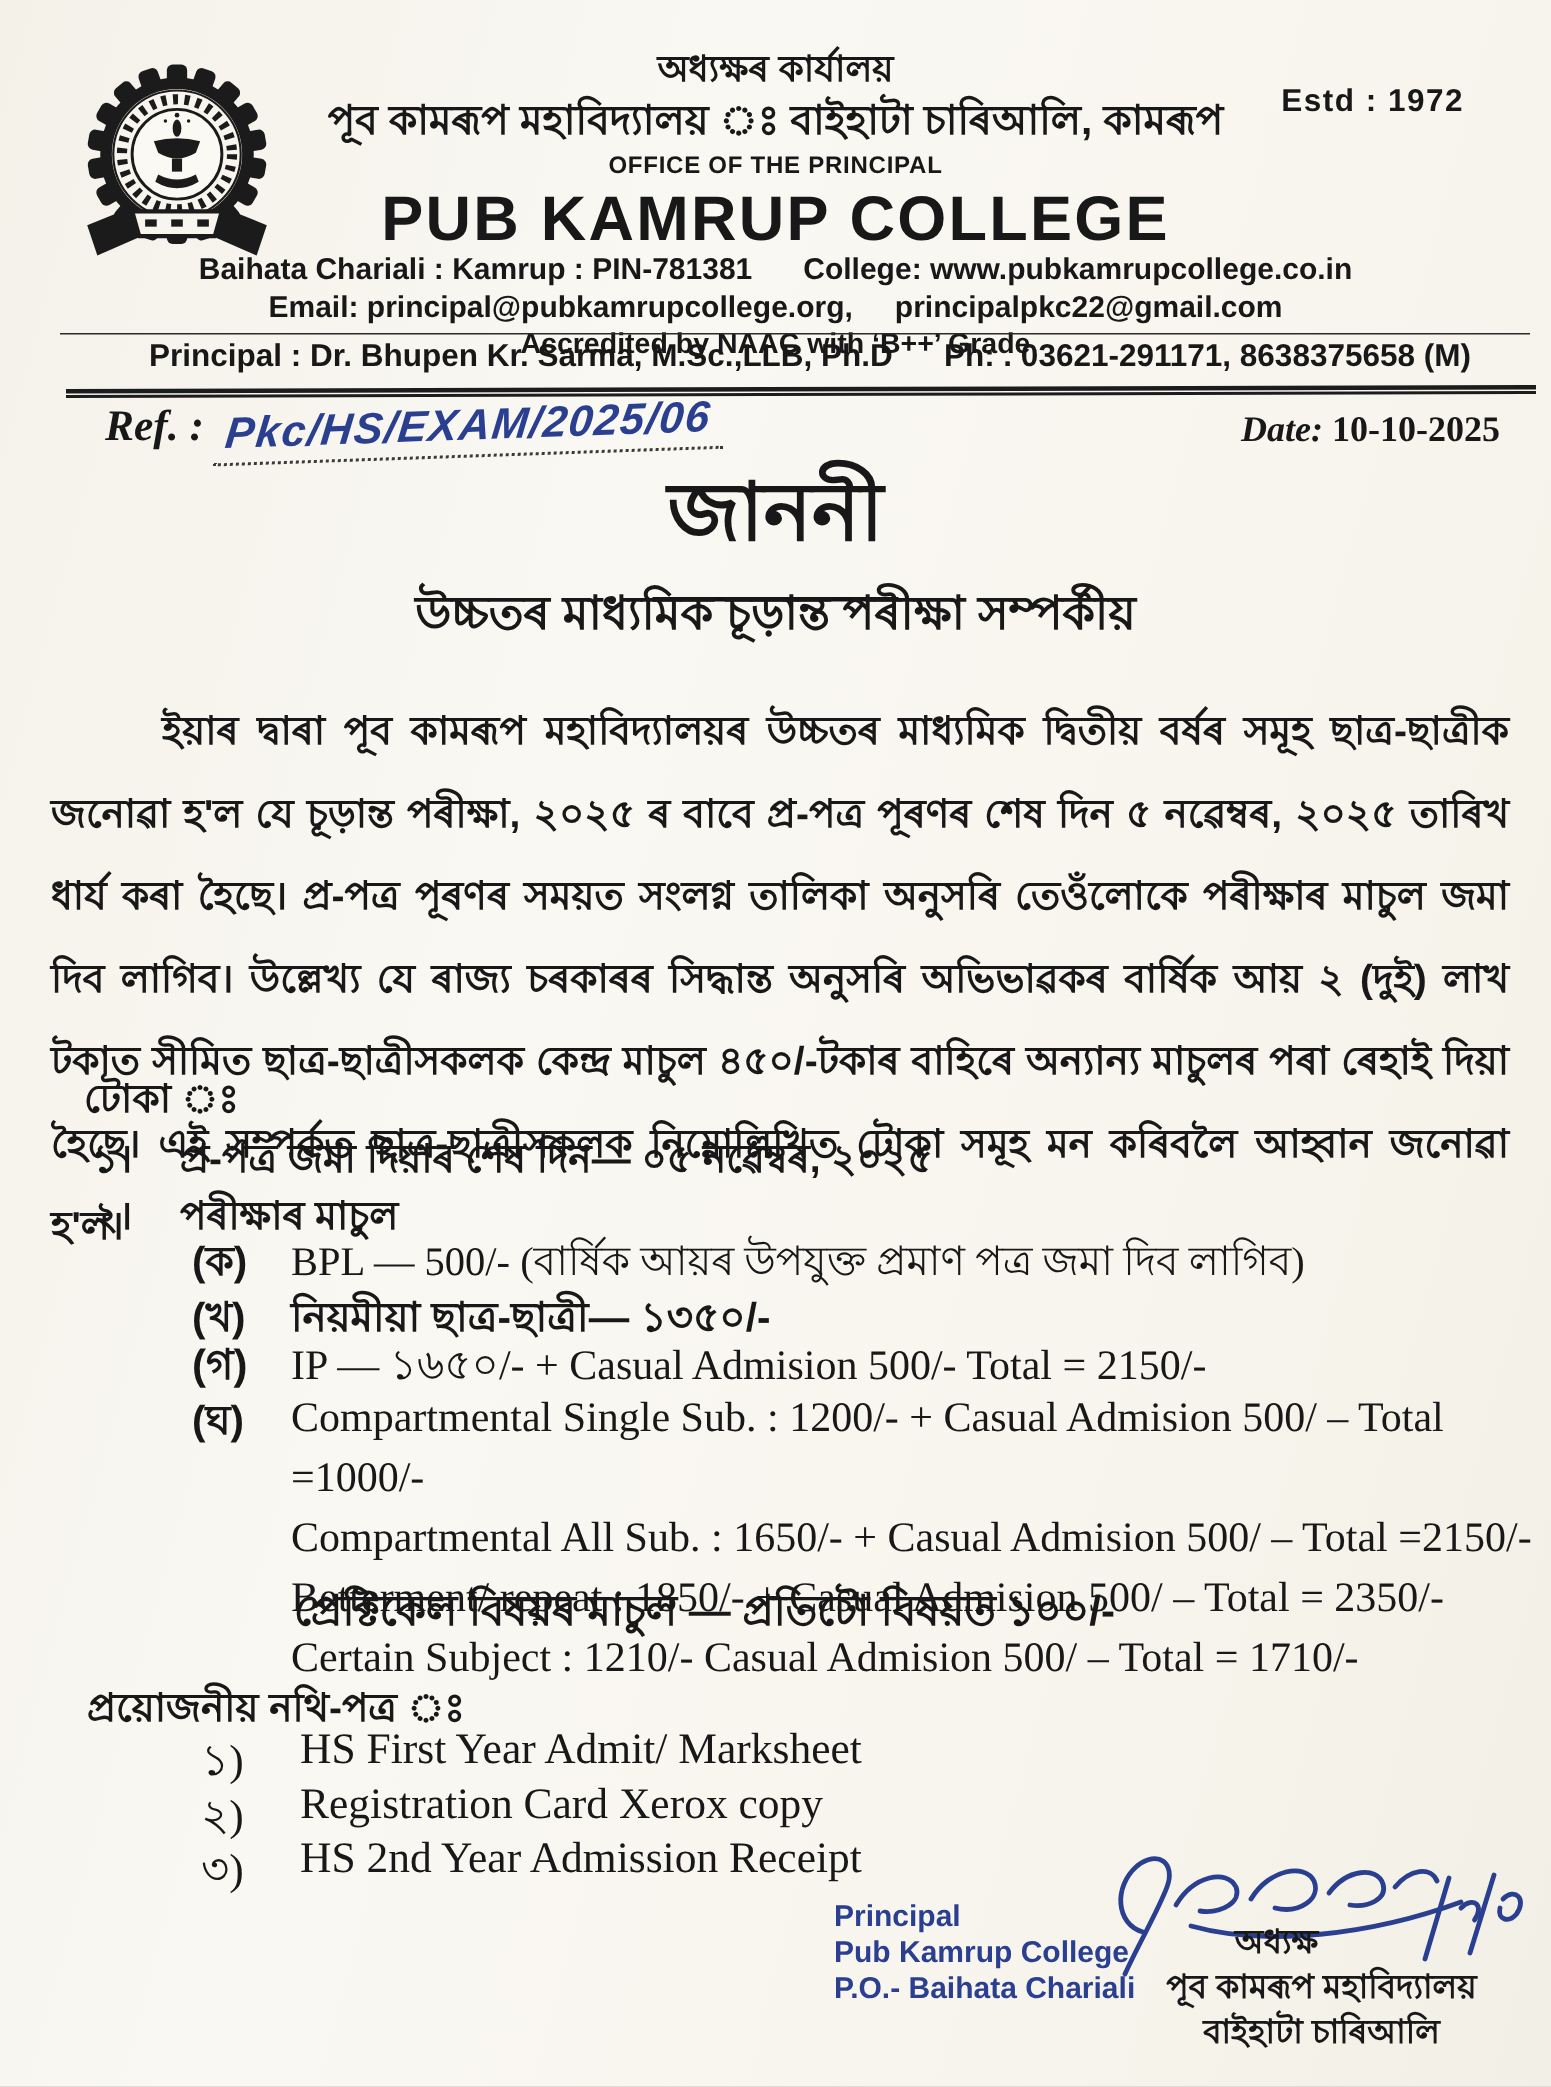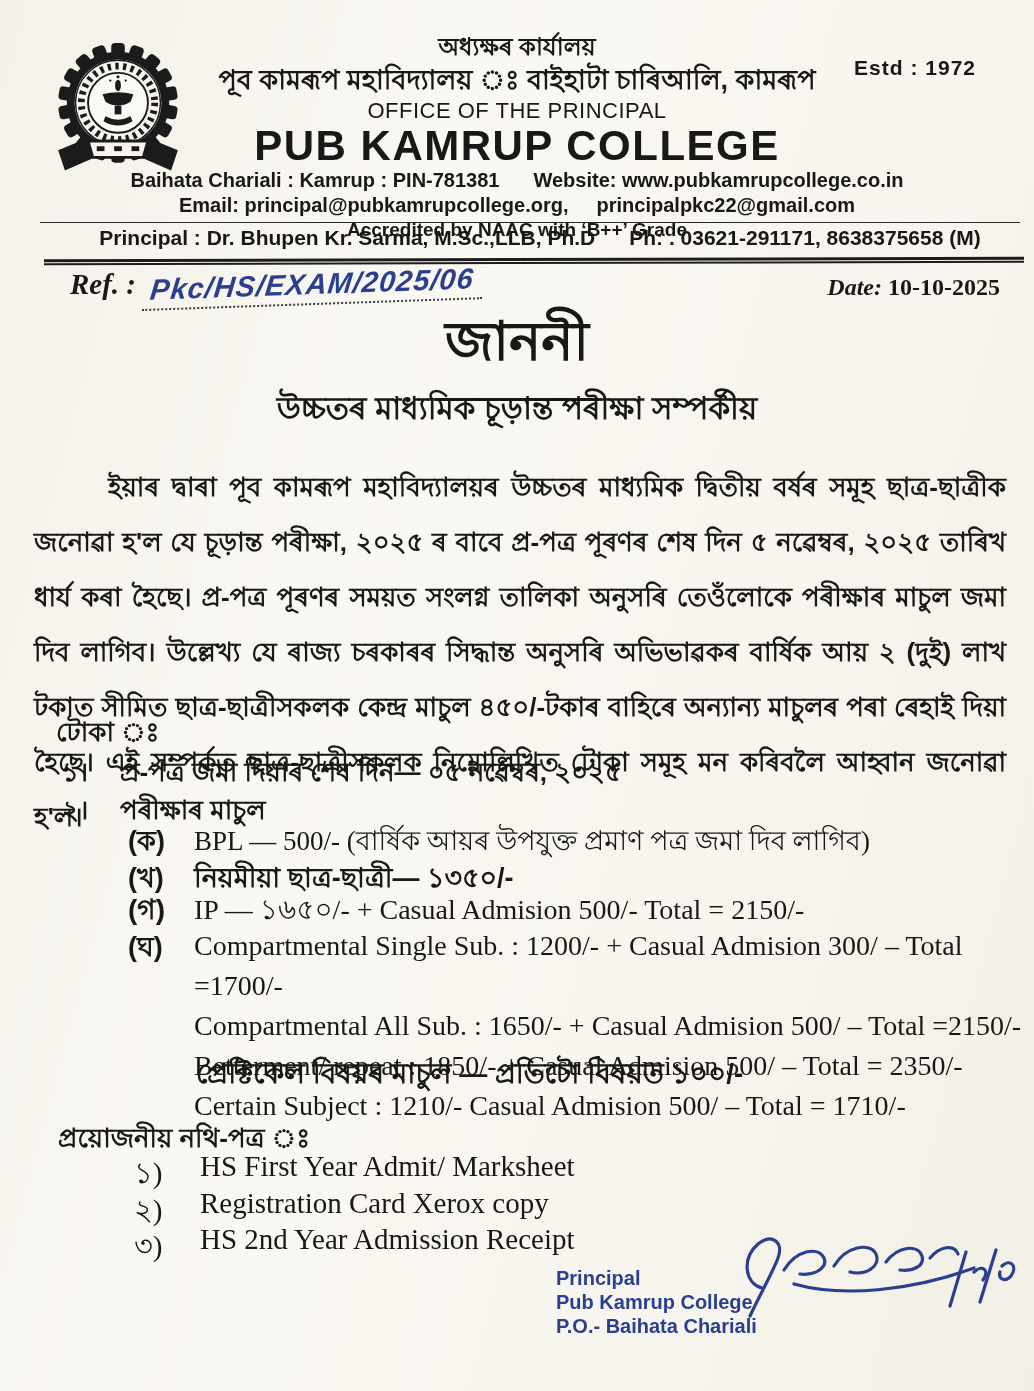--- a/index.html
+++ b/index.html
@@ -12,21 +12,21 @@
     font-family:"Liberation Sans", sans-serif;
     color:#181818;
     overflow:hidden;
   }
   .abs { position:absolute; }
 
   
   .header-center { left:0; right:0; top:32px; text-align:center; }
   .h-office-as  { font-size:24px; font-weight:700; line-height:30px; }
   .h-college-as { font-size:27px; font-weight:800; line-height:36px; }
-  .h-office-en  { font-size:22px; font-weight:400; line-height:26px; letter-spacing:.5px; }
+  .h-office-en  { font-size:16px; font-weight:700; line-height:26px; letter-spacing:.5px; }
   .h-college-en { font-size:42px; font-weight:800; line-height:44px; letter-spacing:1.5px; }
   .h-addr-line  { font-size:20px; font-weight:700; line-height:25px; }
   .h-addr-line .gap { display:inline-block; width:34px; }
   .h-email-line { font-size:20px; font-weight:700; line-height:25px; }
   .h-email-line .gap { display:inline-block; width:28px; }
   .h-accred     { font-size:19px; font-weight:800; line-height:23px; }
   .estd { top:56px; right:58px; font-size:21px; font-weight:700; letter-spacing:1px; }
 
   .principal-bar {
     top:222px; left:40px; right:14px;
@@ -163,21 +163,21 @@
   </div>
 
   <div class="abs estd">Estd : 1972</div>
 
   <div class="abs header-center">
     <div class="h-office-as">অধ্যক্ষৰ কাৰ্যালয়</div>
     <div class="h-college-as">পূব কামৰূপ মহাবিদ্যালয় ঃ বাইহাটা চাৰিআলি, কামৰূপ</div>
     <div class="h-office-en">OFFICE OF THE PRINCIPAL</div>
     <div class="h-college-en">PUB KAMRUP COLLEGE</div>
     <div class="h-addr-line">
-      <span>Baihata Chariali : Kamrup : PIN-781381</span><span class="gap"></span><span>Website: www.pubkamrupcollege.co.in</span>
+      <span>Baihata Chariali : Kamrup : PIN-781381</span><span class="gap"></span><span>College: www.pubkamrupcollege.co.in</span>
     </div>
     <div class="h-email-line">
       <span>Email: principal@pubkamrupcollege.org,</span><span class="gap"></span><span>principalpkc22@gmail.com</span>
     </div>
     <div class="h-accred">Accredited by NAAC with ‘B++’ Grade</div>
   </div>
 
   <div class="abs principal-bar">
     <span>Principal : Dr. Bhupen Kr. Sarma, M.Sc.,LLB, Ph.D</span>
     <span>Ph: . 03621-291171, 8638375658 (M)</span>
@@ -220,21 +220,21 @@
     <span class="lbl">(খ)</span>
     <span>নিয়মীয়া ছাত্ৰ-ছাত্ৰী— ১৩৫০/-</span>
   </div>
   <div class="abs fee-item fc">
     <span class="lbl">(গ)</span>
     <span class="fee-serif">IP — ১৬৫০/- + Casual Admision 500/-  Total = 2150/-</span>
   </div>
   <div class="abs fee-item fd">
     <span class="lbl">(ঘ)</span>
     <span class="lines fee-serif">
-      <div>Compartmental Single Sub. : 1200/- + Casual Admision 300/ – Total =1700/-</div>
+      <div>Compartmental Single Sub. : 1200/- + Casual Admision 500/ – Total =1000/-</div>
       <div>Compartmental All Sub. : 1650/- + Casual Admision 500/ – Total =2150/-</div>
       <div>Betterment/ repeat : 1850/- + Casual Admision 500/ – Total = 2350/-</div>
       <div>Certain Subject : 1210/- Casual Admision 500/ – Total = 1710/-</div>
     </span>
   </div>
   <div class="abs practical">প্ৰেক্টিকেল বিষয়ৰ মাচুল — প্ৰতিটো বিষয়ত ১০০/-</div>
 
   <div class="abs docs-heading">প্ৰয়োজনীয় নথি-পত্ৰ ঃ</div>
   <div class="abs doc-item d1">
     <span class="num">১)</span>
@@ -262,15 +262,20 @@
         <path d="M262,22 L246,74"></path>
         <path d="M240,44 C248,36 256,42 249,52"></path>
         <path d="M268,38 C276,30 284,38 277,48 C272,54 264,52 266,44"></path>
       </g>
     </svg>
     <div class="stamp">
       <div>Principal</div>
       <div>Pub Kamrup College</div>
       <div>P.O.- Baihata Chariali</div>
     </div>
+    <div class="sig-printed">
+      <div><span class="adhyaksha">অধ্যক্ষ</span></div>
+      <div>পূব কামৰূপ মহাবিদ্যালয়</div>
+      <div>বাইহাটা চাৰিআলি</div>
+    </div>
   </div>
 
 </div>
 
 </body></html>

